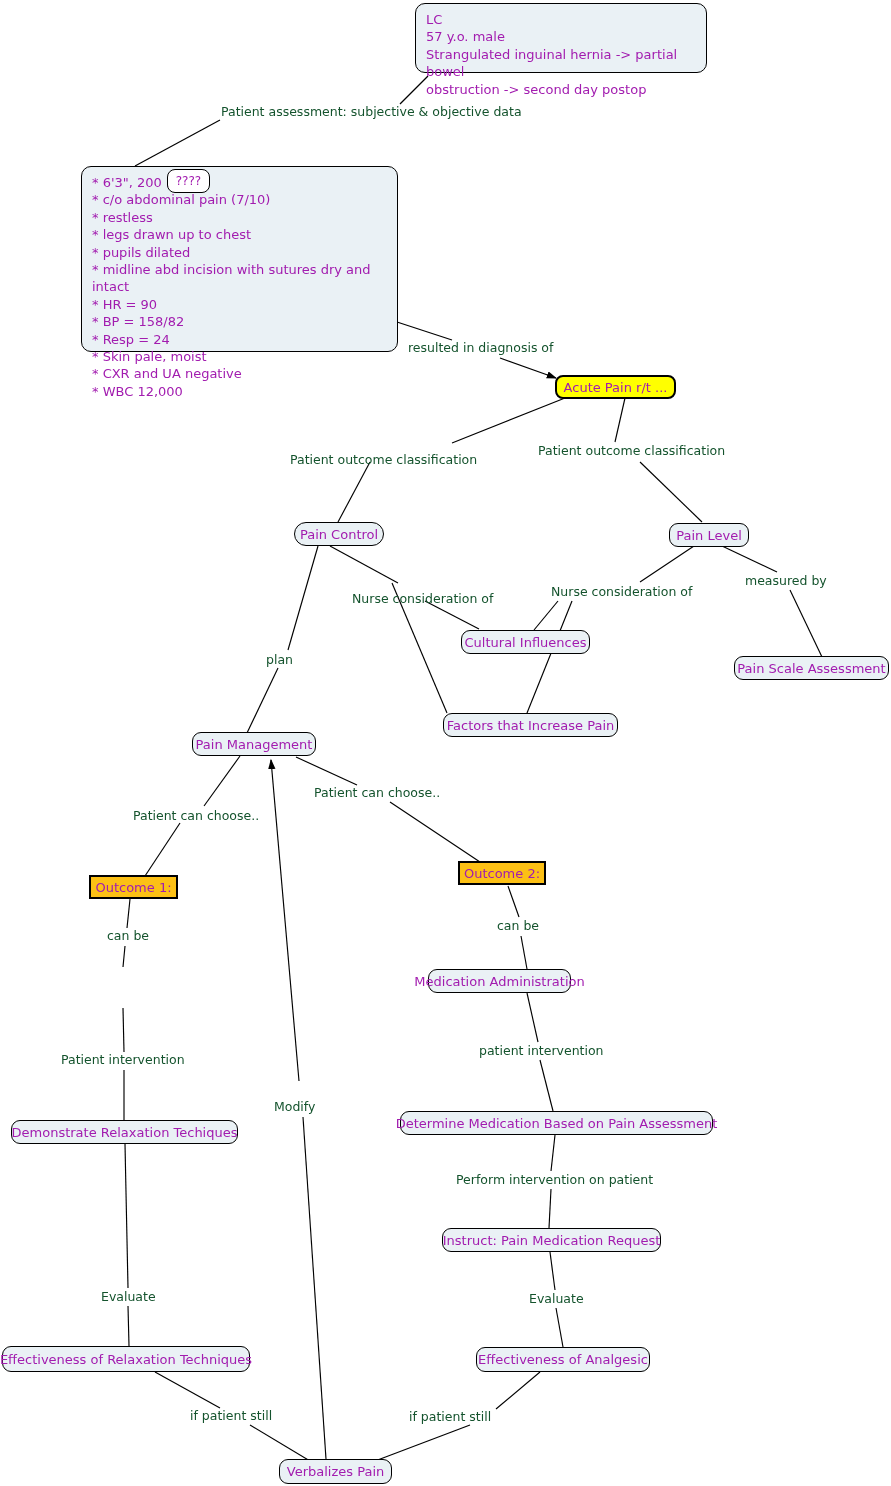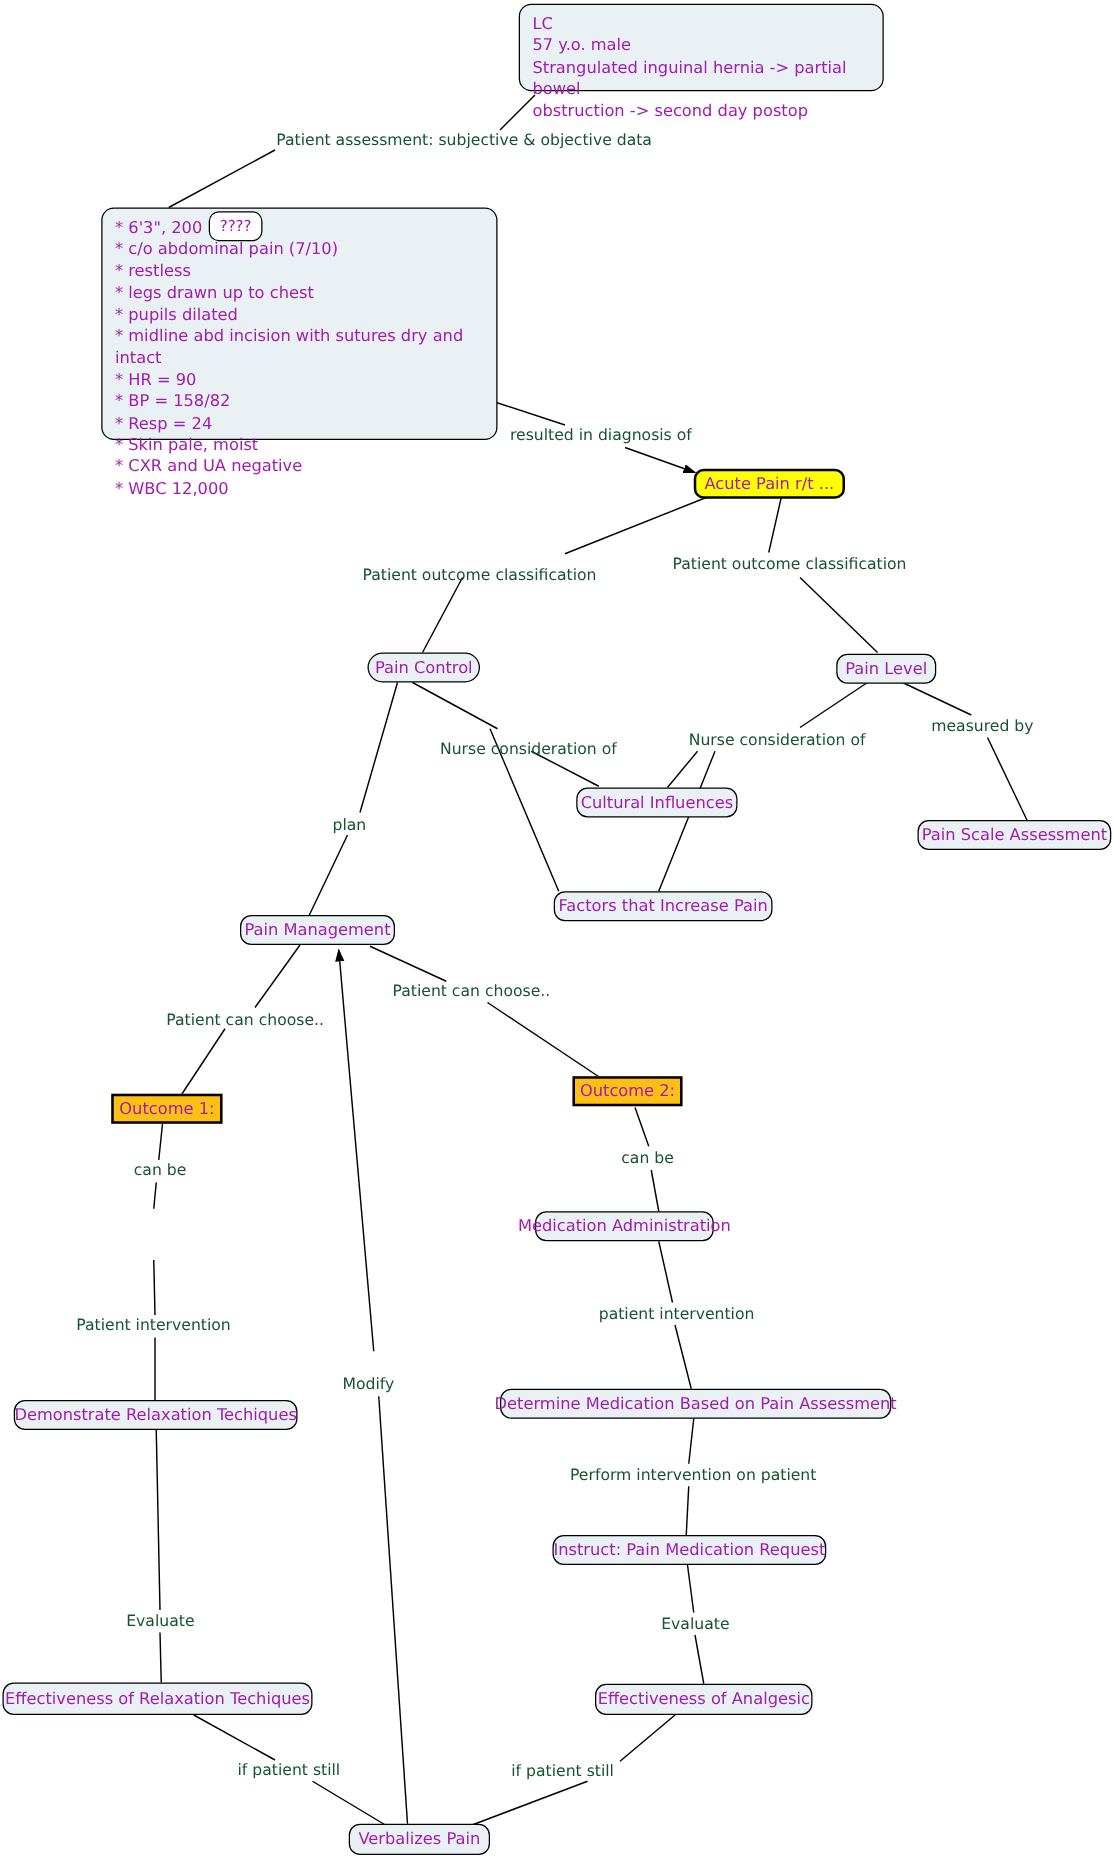--- a/index.html
+++ b/index.html
@@ -211,21 +211,21 @@
 
 
   <div class="node" style="left:428px; top:969px; width:143px; height:24px;">Medication Administration</div>
 
   <div class="node" style="left:11px; top:1120px; width:227px; height:24px;">Demonstrate Relaxation Techiques</div>
 
   <div class="node" style="left:400px; top:1111px; width:313px; height:24px;">Determine Medication Based on Pain Assessment</div>
 
   <div class="node" style="left:442px; top:1228px; width:219px; height:24px;">Instruct: Pain Medication Request</div>
 
-  <div class="node" style="left:2px; top:1346px; width:248px; height:26px;">Effectiveness of Relaxation Techiques</div>
+  <div class="node" style="left:2px; top:1346px; width:248px; height:26px;">Effectiveness of Relaxation Techniques</div>
 
   <div class="node" style="left:476px; top:1347px; width:174px; height:25px;">Effectiveness of Analgesic</div>
 
   <div class="node" style="left:279px; top:1459px; width:113px; height:25px;">Verbalizes Pain</div>
 
   <div class="edge-label" style="left:221px; top:104px;">Patient assessment: subjective &amp; objective data</div>
 
   <div class="edge-label" style="left:408px; top:340px;">resulted in diagnosis of</div>
 
   <div class="edge-label" style="left:290px; top:452px;">Patient outcome classification</div>

